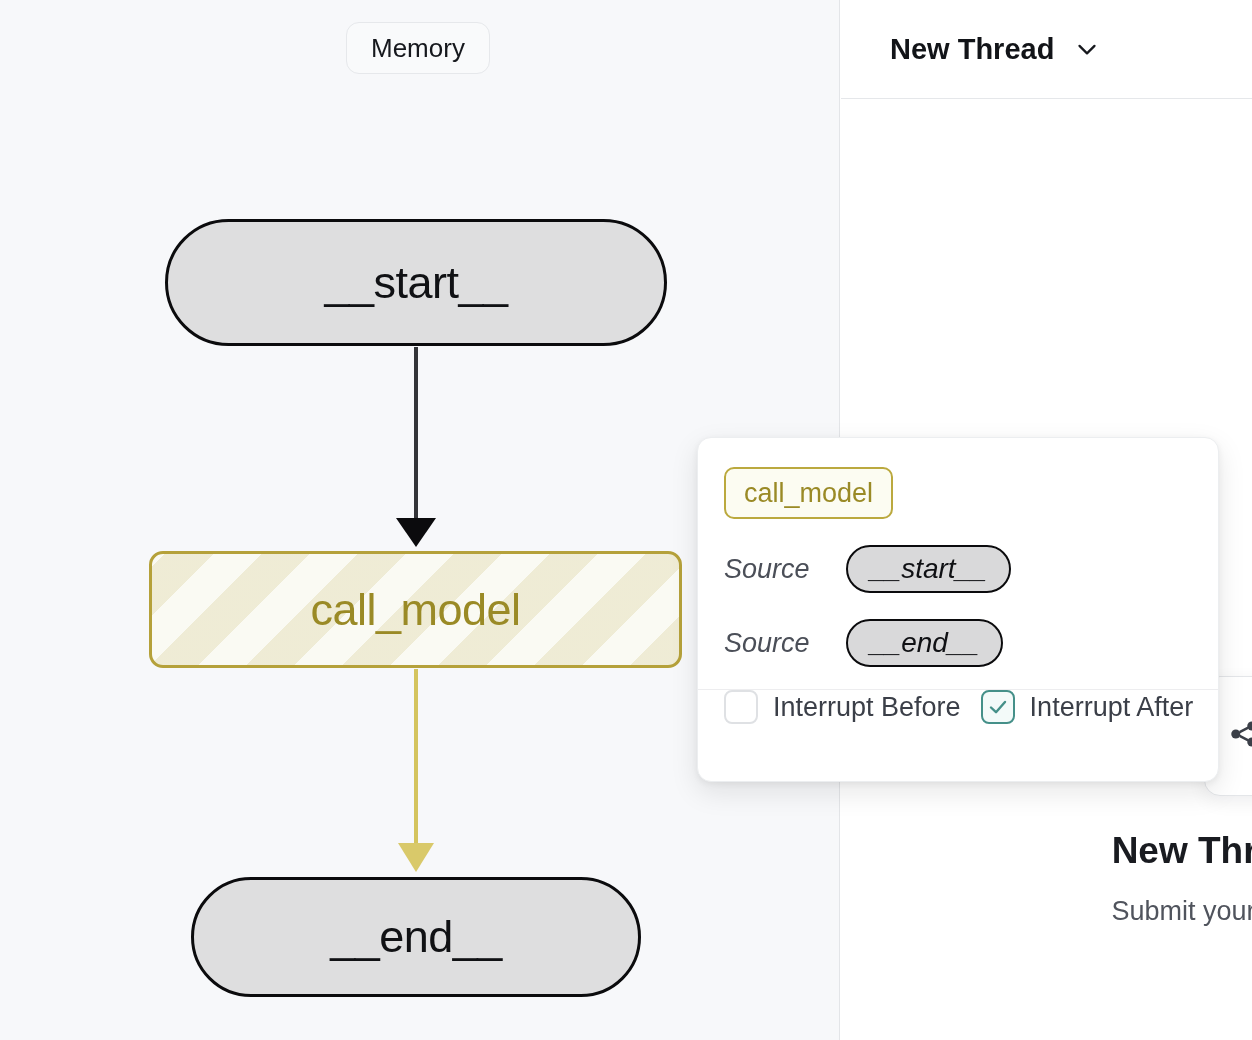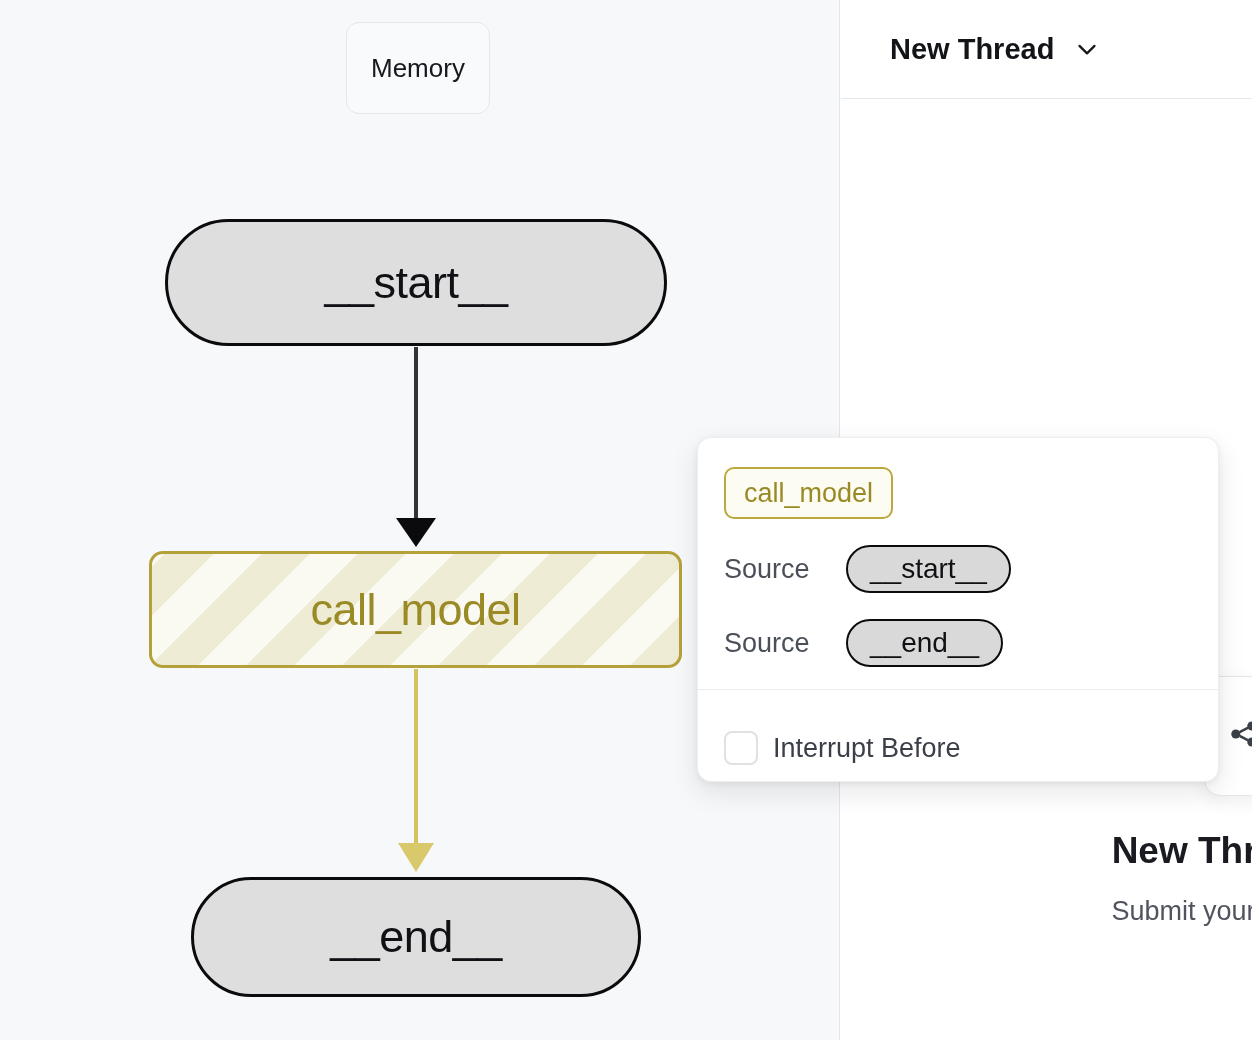--- a/index.html
+++ b/index.html
@@ -18,21 +18,21 @@
     background: #f7f8fa;
     border-right: 1px solid #e3e5e8;
   }
 
   
   .toolbar {
     position: absolute; left: 346px; top: 22px;
     display: flex; gap: 17px; align-items: flex-start;
   }
   .tool-btn {
-    height: 92px;
+    height: 52px;
     display: flex; align-items: center; gap: 14px;
     padding: 0 24px;
     background: #f9fafb;
     border: 1px solid #e6e8eb;
     border-radius: 13px;
     font-size: 26px;
     color: #16181d;
     cursor: pointer;
     white-space: nowrap;
   }
@@ -100,41 +100,42 @@
     height: 52px; padding: 0 18px;
     border: 2px solid #bba93e;
     border-radius: 10px;
     background: #fcfcf2;
     color: #9a8a26;
     font-size: 27px;
   }
   .kv-row {
     display: flex; align-items: center; gap: 26px;
     margin-top: 26px;
+    font-style: italic;
   }
   .kv-label {
     width: 96px;
     font-size: 27px;
     color: #4b4f58;
   }
   .mini-pill {
     display: inline-flex; align-items: center; justify-content: center;
     height: 48px; padding: 0 22px;
     background: #d9d9da;
     border: 2.5px solid #0b0b0d;
     border-radius: 999px;
     font-size: 28px; color: #101114;
     cursor: pointer;
   }
   .pop-footer {
     position: absolute; left: 0; right: 0; bottom: 0;
     height: 92px;
     border-top: 1px solid #ededef;
-    display: flex; align-items: flex-end;
-    padding: 16px 26px;
+    display: flex; align-items: flex-start;
+    padding: 0 26px;
     gap: 20px;
   }
   .chk-group { display: flex; align-items: center; gap: 15px; cursor: pointer; }
   .chk-box {
     width: 34px; height: 34px;
     border: 2px solid #dfe1e4;
     border-radius: 8px;
     background: #ffffff;
     display: flex; align-items: center; justify-content: center;
   }
@@ -267,16 +268,24 @@
         <span class="kv-label">Source</span>
         <span class="mini-pill">__end__</span>
       </div>
     </div>
 
     <div class="pop-footer">
       <label class="chk-group">
         <span class="chk-box"></span>
         <span class="chk-label">Interrupt Before</span>
       </label>
+      <label class="chk-group">
+        <span class="chk-box checked">
+          <svg width="24" height="24" viewBox="0 0 24 24" fill="none" stroke="#459089" stroke-width="2.4" stroke-linecap="round" stroke-linejoin="round">
+            <polyline points="5 12.5 10 17.2 19 7"></polyline>
+          </svg>
+        </span>
+        <span class="chk-label">Interrupt After</span>
+      </label>
     </div>
   </div>
 
 </div>
 
 </body></html>

